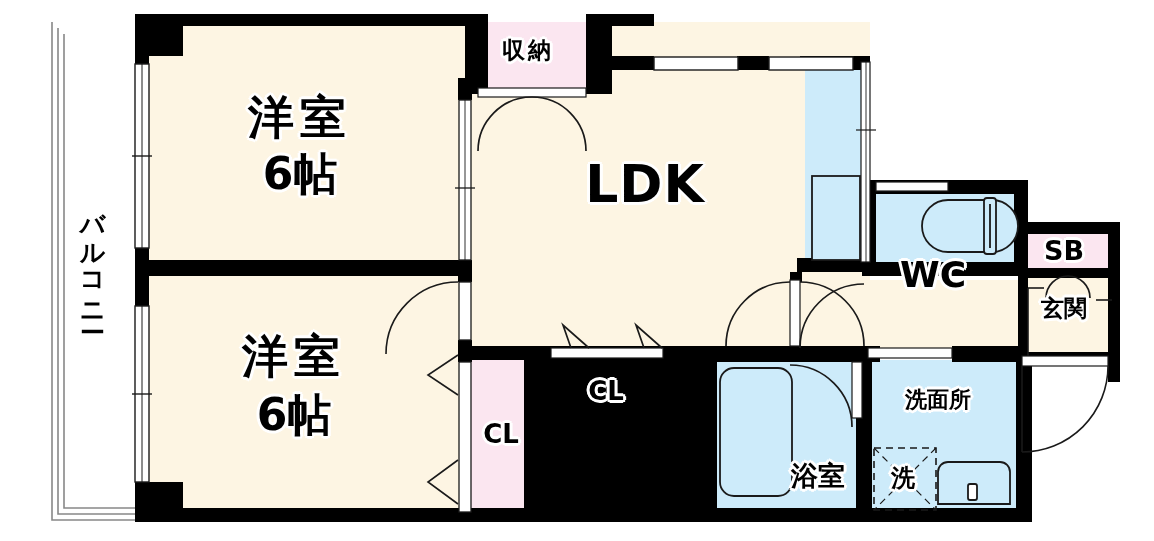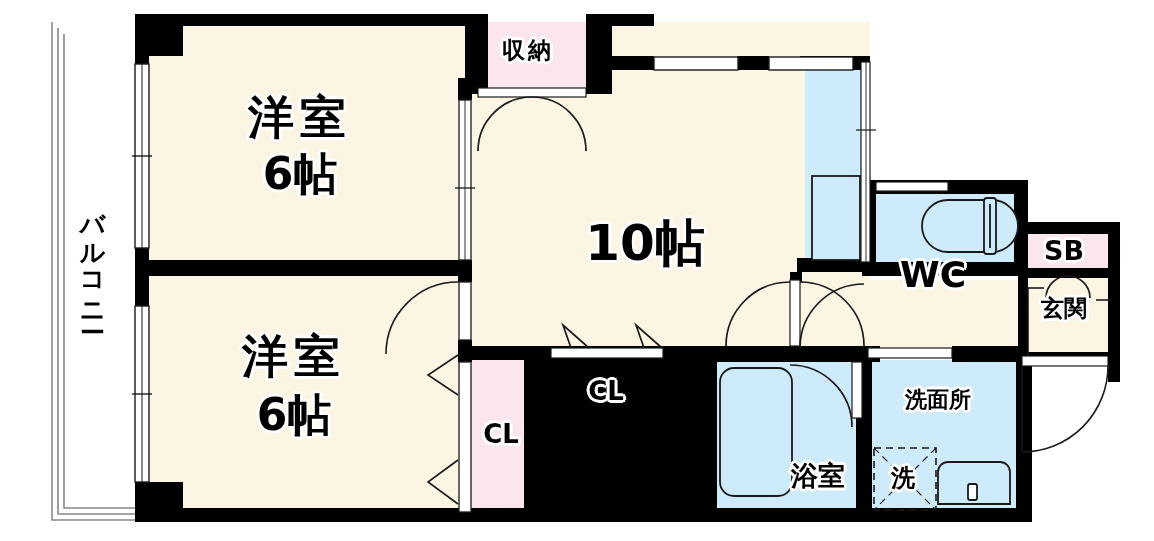--- a/index.html
+++ b/index.html
@@ -223,21 +223,21 @@
 </svg>
 
 <div class="lbl vert" style="left:80px;top:196px;font-size:25px;letter-spacing:2px;">バルコニー</div>
 
 <div class="lbl c" style="left:300px;top:94px;font-size:46px;letter-spacing:6px;">洋室</div>
 <div class="lbl c" style="left:300px;top:152px;font-size:44px;">6帖</div>
 
 <div class="lbl c" style="left:294px;top:333px;font-size:46px;letter-spacing:6px;">洋室</div>
 <div class="lbl c" style="left:294px;top:393px;font-size:44px;">6帖</div>
 
-<div class="lbl c" style="left:645px;top:218px;font-size:50px;">10帖</div>
+<div class="lbl c" style="left:645px;top:158px;font-size:52px;letter-spacing:1px;">LDK</div>
 
 <div class="lbl c" style="left:528px;top:39px;font-size:23px;letter-spacing:3px;">収納</div>
 
 <div class="lbl c" style="left:501px;top:421px;font-size:26px;">CL</div>
 <div class="lbl c" style="left:606px;top:378px;font-size:26px;">CL</div>
 
 <div class="lbl c" style="left:933px;top:213px;font-size:36px;margin-top:44px;">WC</div>
 <div class="lbl c" style="left:1064px;top:237px;font-size:27px;">SB</div>
 <div class="lbl c" style="left:1064px;top:297px;font-size:23px;">玄関</div>
 

